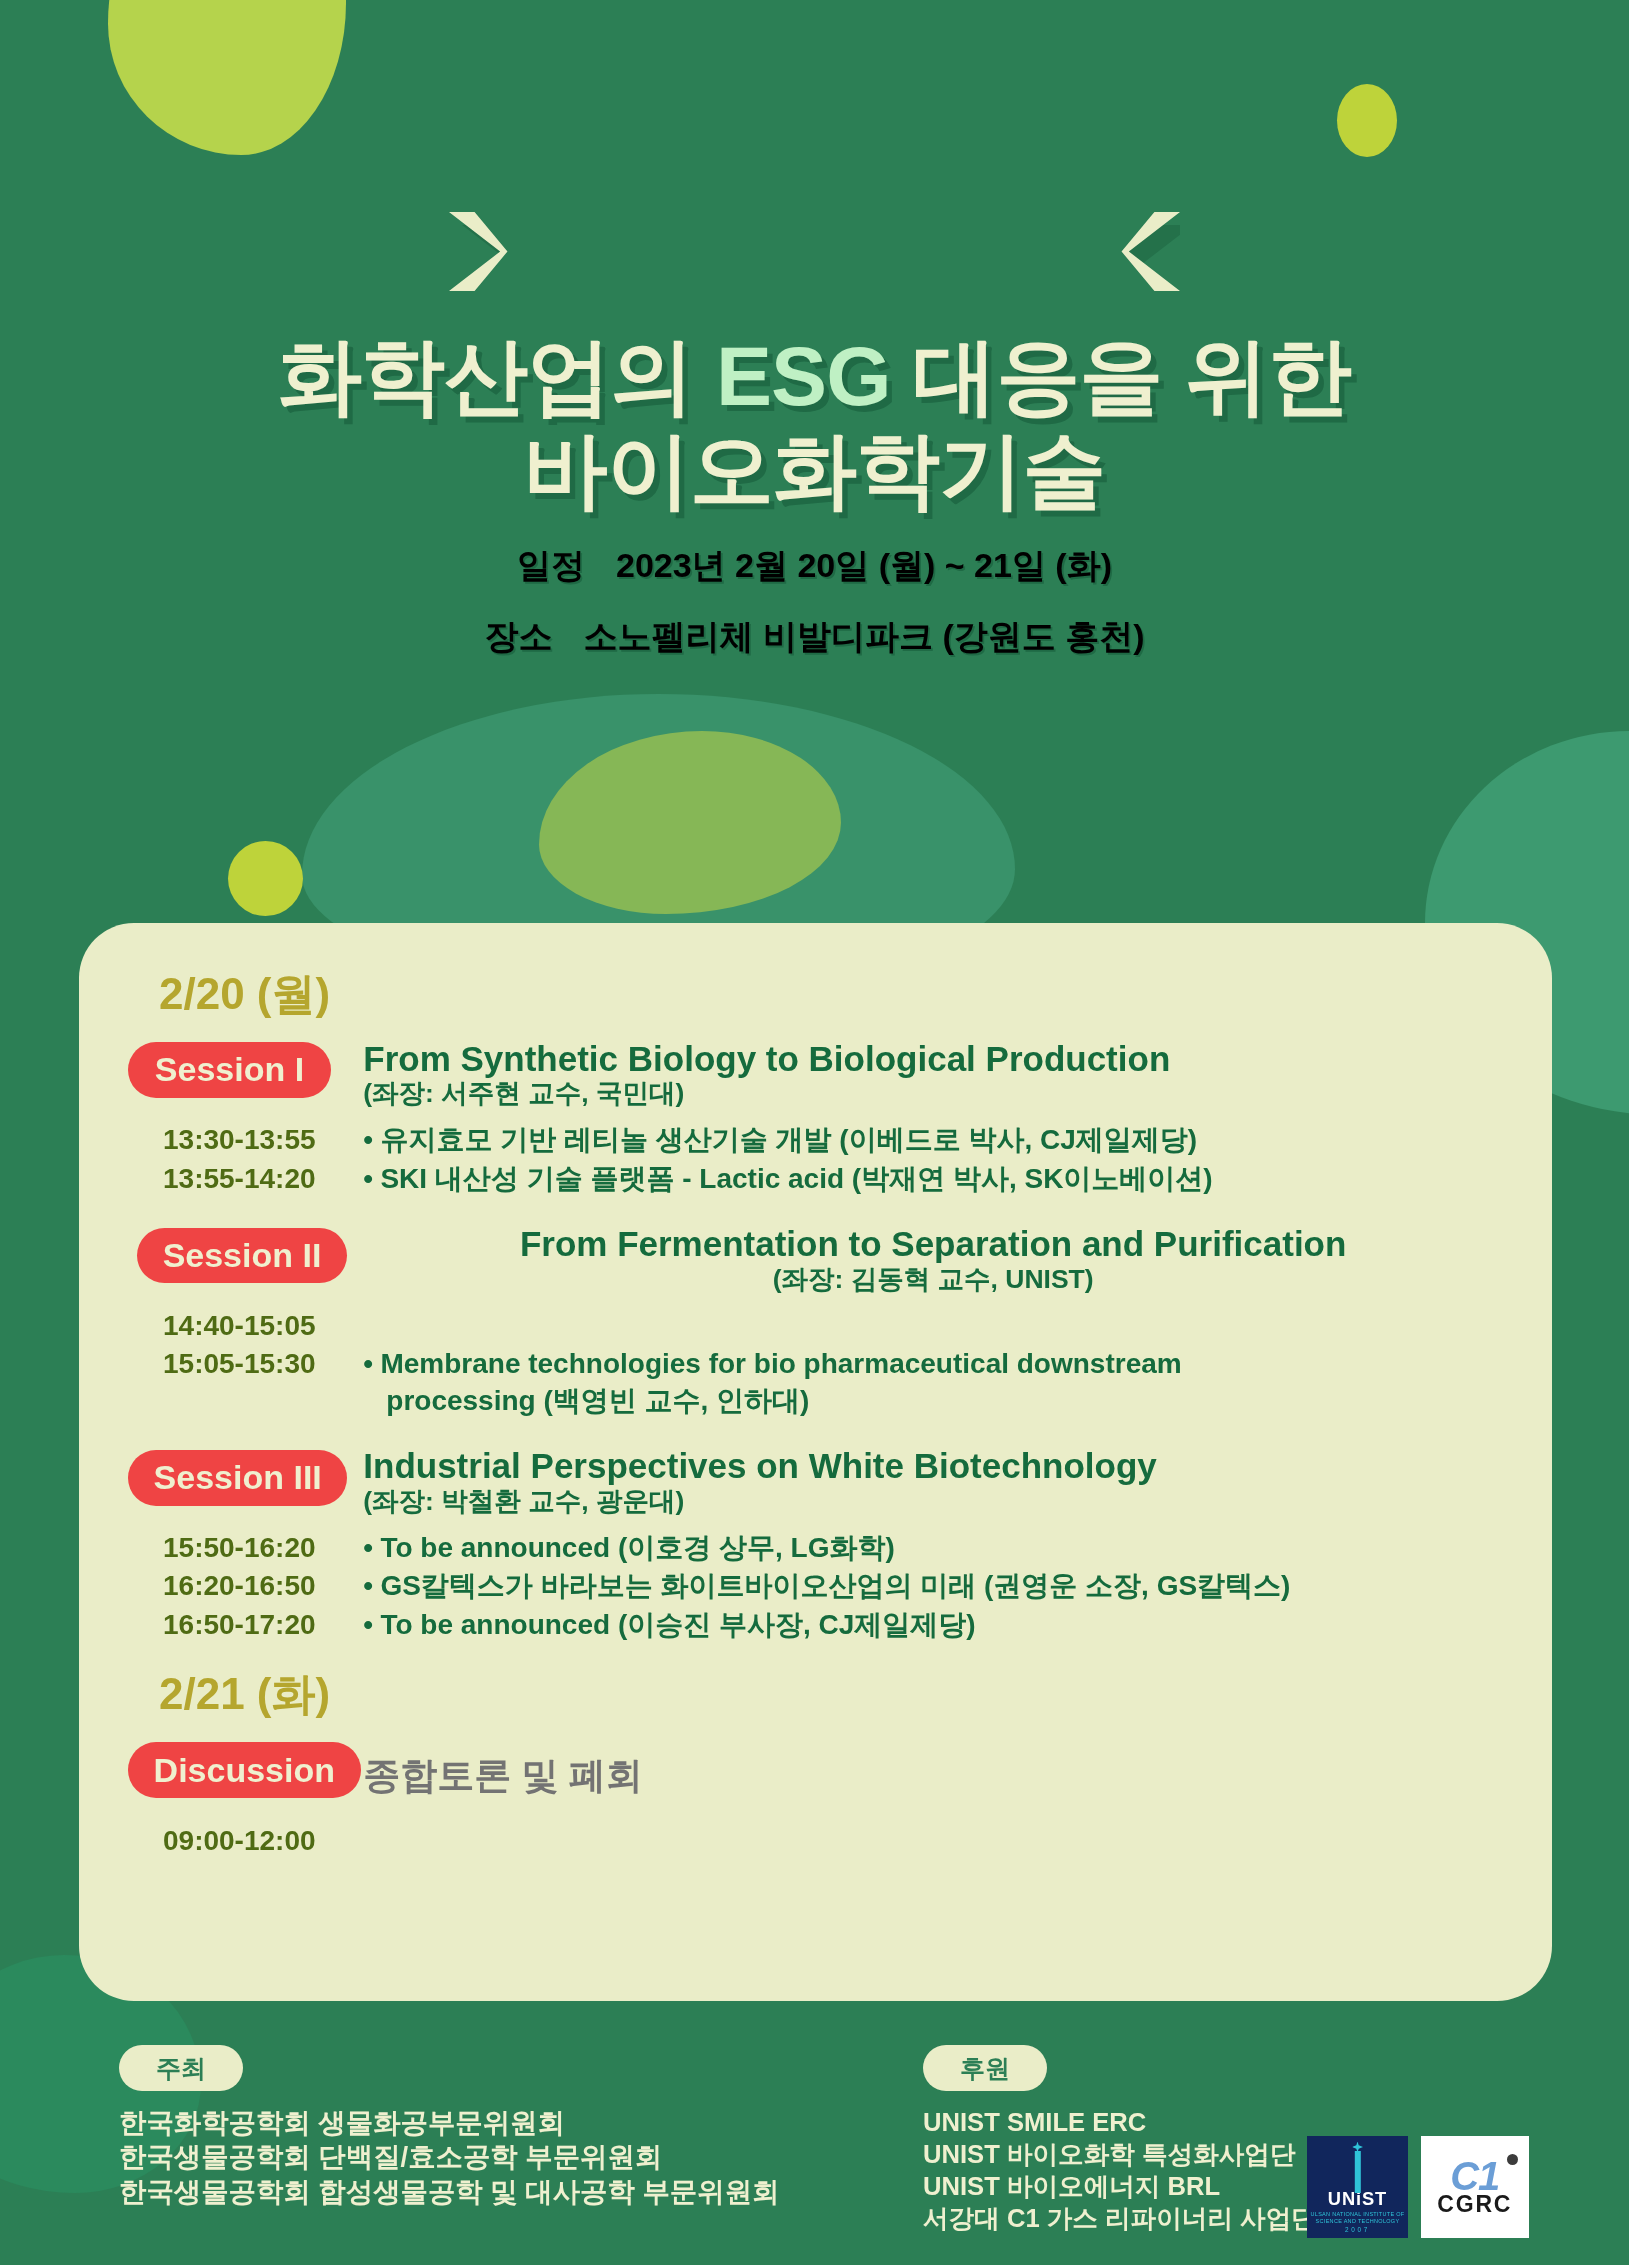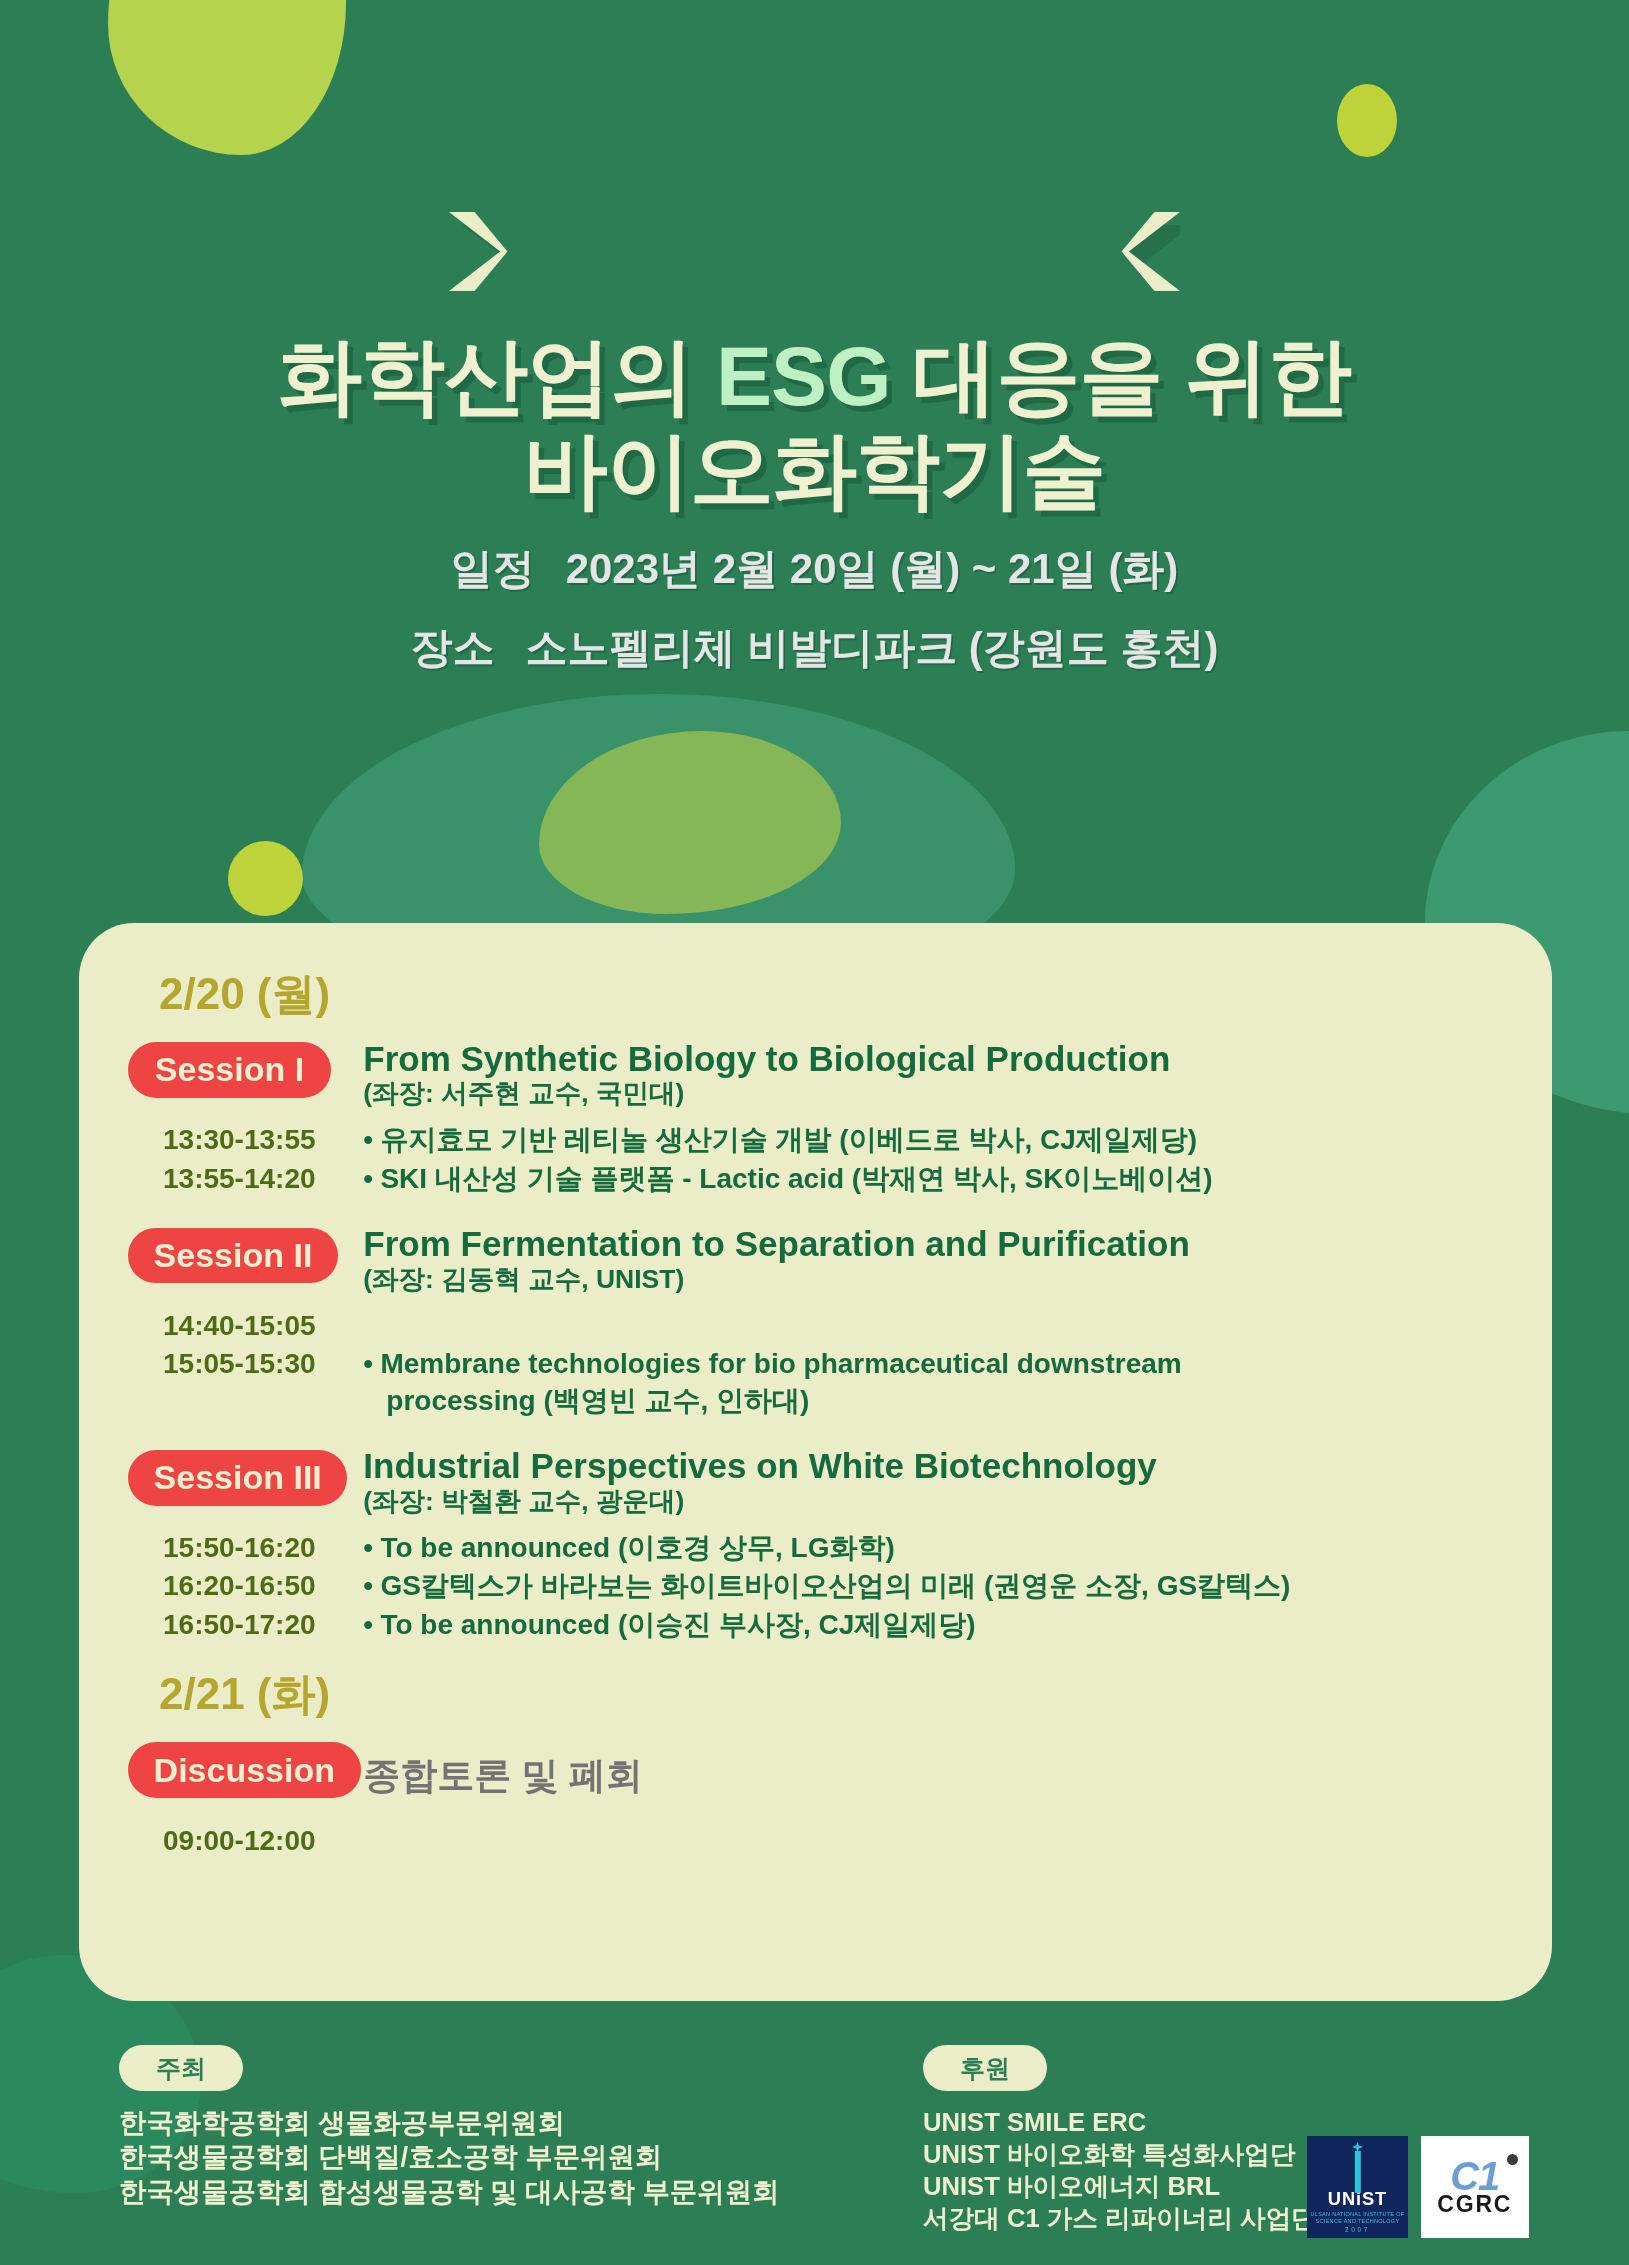--- a/index.html
+++ b/index.html
@@ -73,21 +73,21 @@
   }
   .title-line {
     font-size:84px; font-weight:bold; line-height:1.12; color:#eff0cf;
     text-shadow: 5.5px 5.5px 0 #1f6a45;
     letter-spacing:-0.9px;
   }
   .accent-esg { color:#bff0c4; }
 
   
   #meta-block { position:absolute; left:0; top:548px; width:100%; text-align:center; }
-  .meta-row { color:#e5e5e5; font-size:42px; font-weight:bold; line-height:1.0; margin-bottom:37px;
+  .meta-row { color:#000000; font-size:34px; font-weight:bold; line-height:1.0; margin-bottom:37px;
               text-shadow:1.8px 1.8px 0 #1f6a45; }
   .meta-label { margin-right:31px; }
 
   
   #agenda-card {
     position:absolute; left:79px; top:923px; width:1473px; height:1078px;
     background:#eaedc8; border-radius:55px; padding:42px 49px 0 49px;
   }
   .day-heading {
     color:#b5a62e; font-size:44px; font-weight:bold; margin-left:31px; margin-bottom:14.6px;
@@ -199,21 +199,21 @@
     <div class="row">
       <div class="row-time">13:30-13:55</div>
       <div class="row-text"><span class="bullet">•</span><span>유지효모 기반 레티놀 생산기술 개발 (이베드로 박사, CJ제일제당)</span></div>
     </div>
     <div class="row">
       <div class="row-time">13:55-14:20</div>
       <div class="row-text"><span class="bullet">•</span><span>SKI 내산성 기술 플랫폼 - Lactic acid (박재연 박사, SK이노베이션)</span></div>
     </div>
   </div>
 
-  <div class="session" style="margin-top:27.4px;">
+  <div class="session" style="margin-top:27.4px;text-align:center;">
     <div class="pill-col">
       <div class="pill">Session II</div>
     </div>
     <div class="session-body">
       <div class="session-title">From Fermentation to Separation and Purification</div>
       <div class="session-chair">(좌장: 김동혁 교수, UNIST)</div>
     </div>
   </div>
   <div class="rows">
     <div class="row">

